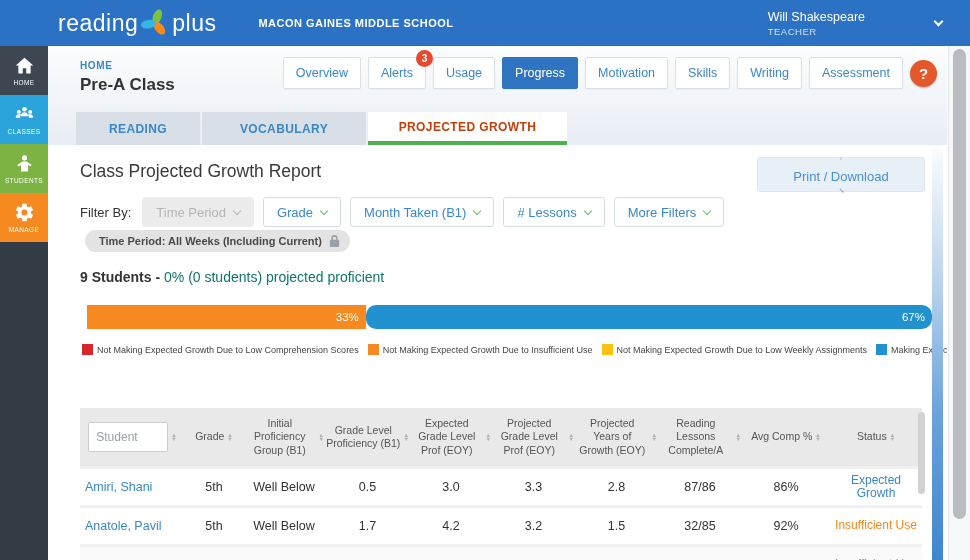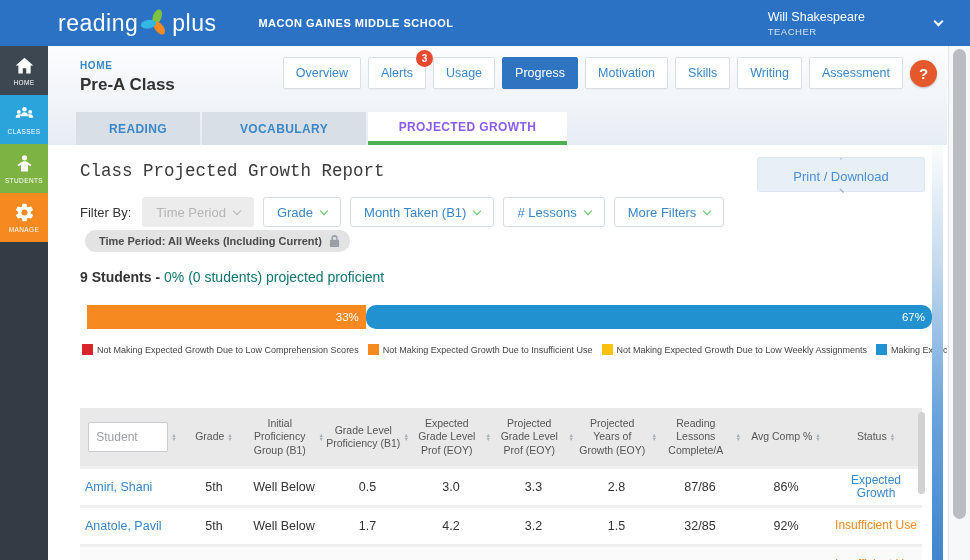--- a/index.html
+++ b/index.html
@@ -35,25 +35,25 @@
   .nav-tab { position:relative; background:#fff; border:1px solid #d9e0e6; border-radius:2px; color:#3a87c8; font-size:12.5px; padding:8px 12px; cursor:pointer; box-shadow:0 1px 1px rgba(0,0,0,.04); }
   .nav-tab.active { background:#2f74c0; border-color:#2f74c0; color:#fff; }
   .badge { position:absolute; top:-8px; right:-8px; width:17px; height:17px; border-radius:50%; background:#e8492f; color:#fff; font-size:10px; font-weight:bold; display:flex; align-items:center; justify-content:center; }
   .help { width:27px; height:27px; border-radius:50%; background:#e4582c; color:#fff; font-size:15px; font-weight:bold; display:flex; align-items:center; justify-content:center; cursor:pointer; box-shadow:0 1px 2px rgba(0,0,0,.25); }
 
   .subtabs { position:absolute; left:28px; bottom:0; display:flex; gap:2px; }
   .subtab { height:33px; display:flex; align-items:center; justify-content:center; background:#d8dfe6; color:#3a87c8; font-size:12px; font-weight:bold; letter-spacing:.4px; cursor:pointer; }
   .subtab.t0 { width:124px; }
   .subtab.t1 { width:164px; }
   .subtab.t2 { width:199px; }
-  .subtab.active { background:#fff; color:#8b5cf6; border-bottom:4px solid #4caf50; }
+  .subtab.active { background:#fff; color:#c2410c; border-bottom:4px solid #4caf50; }
 
   
   .panel { position:absolute; left:48px; top:145px; width:899px; height:415px; background:#fff; overflow:hidden; }
-  .report-title { position:absolute; left:32px; top:16px; font-size:17.5px; color:#3a3a3a;font-family:Liberation Mono, monospace; }
+  .report-title { position:absolute; left:32px; top:16px; font-size:17.5px; color:#3a3a3a; }
   .print-btn { position:absolute; right:22px; top:12px; width:168px; height:35px; background:#e7eff7; border:1px solid #dbe7f2; border-radius:3px; display:flex; align-items:center; justify-content:center; gap:9px; color:#4a90d9; font-size:13px; cursor:pointer;flex-direction:column; }
   .print-btn svg { width:16px; height:16px; fill:#4a90d9; }
   .chev-gray { color:#9aa6b0; width:5px; height:5px; border-width:1.5px; margin-top:-3px; }
 
   .filter-row { position:absolute; left:32px; top:52px; display:flex; align-items:center; gap:9px; }
   .filter-by { font-size:13px; color:#333; margin-right:2px; }
   .fbtn { height:30px; padding:0 13px; background:#fff; border:1px solid #d4dce3; border-radius:3px; color:#3a87c8; font-size:13px; display:flex; align-items:center; gap:8px; cursor:pointer; }
   .fbtn .chev-green { color:#67bd6a; width:6px; height:6px; border-width:1.5px; margin-top:-3px; }
   .fbtn.disabled { background:#ececec; border-color:#ececec; color:#b5b5b5; }
   .fbtn.disabled .chev-green { color:#b5b5b5; }

